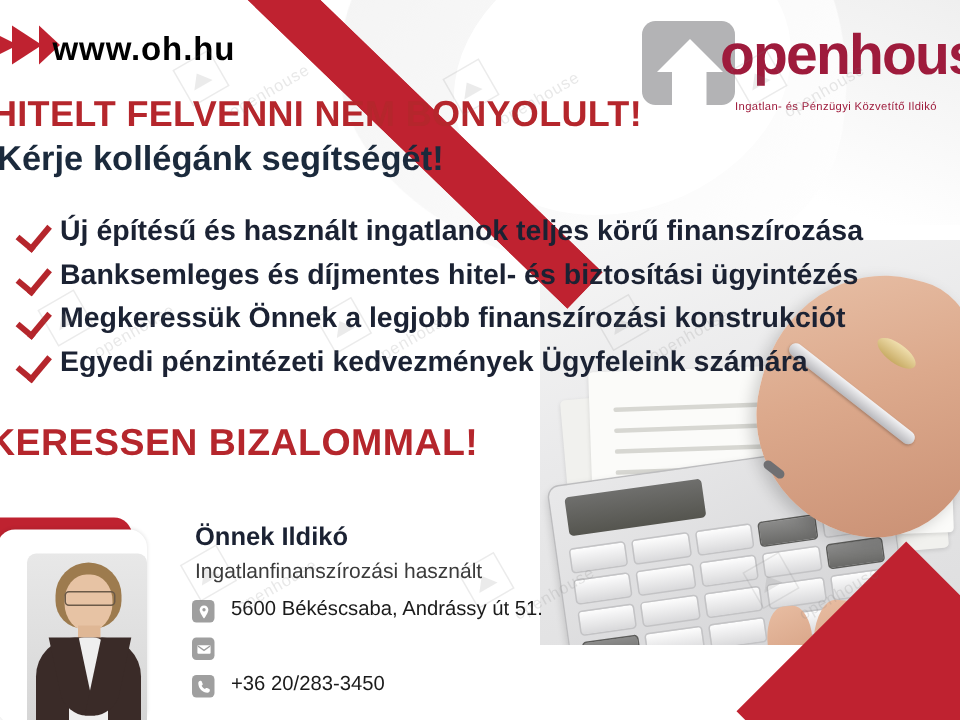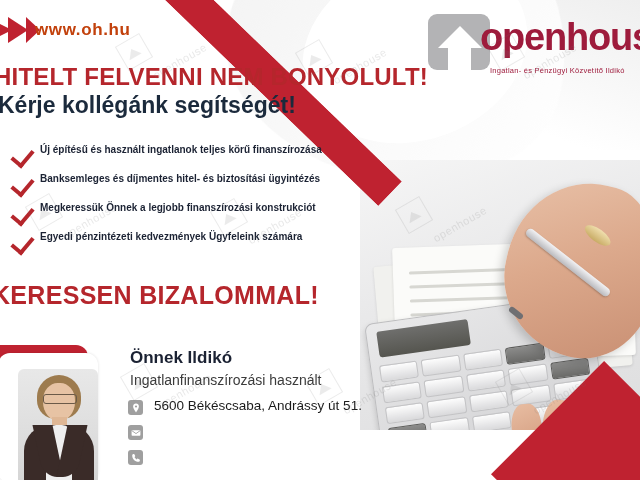--- a/index.html
+++ b/index.html
@@ -108,21 +108,21 @@
   .arrow-icon{
     position:absolute;left:-14px;top:17px;width:58px;height:26px;
   }
   .chev{position:absolute;top:0;width:0;height:0;
         border-top:13px solid transparent;border-bottom:13px solid transparent;}
   .chev.a{left:0;border-left:26px solid #bf2230;}
   .chev.b{left:22px;border-left:20px solid #bf2230;}
   .chev.c{left:40px;border-left:14px solid #bf2230;}
   .site-url{
     position:absolute;left:35px;top:20px;
-    font-size:17px;font-weight:bold;color:#c2410c;letter-spacing:.6px;
+    font-size:22px;font-weight:bold;color:#000000;letter-spacing:.6px;
   }
 
   
   .logo{position:absolute;left:428px;top:8px;width:230px;height:72px;}
   .logo-mark{
     position:absolute;left:0;top:6px;width:62px;height:56px;
     background:#b3b3b5;border-radius:9px;
   }
   .logo-house{
     position:absolute;left:10px;top:12px;width:0;height:0;
@@ -155,21 +155,21 @@
   
   .bullets{position:absolute;left:8px;top:144px;width:470px;}
   .bullet{position:relative;height:28px;margin-bottom:1px;}
   .check{
     position:absolute;left:4px;top:5px;width:17px;height:10px;
     border-left:4px solid #b5262c;border-bottom:4px solid #b5262c;
     transform:rotate(-50deg);
   }
   .bullet-text{
     position:absolute;left:32px;top:0px;
-    font-size:10px;font-weight:bold;color:#1b2233;white-space:nowrap;
+    font-size:19px;font-weight:bold;color:#1b2233;white-space:nowrap;
   }
 
   
   .cta{
     position:absolute;left:-8px;top:281px;
     font-size:25px;font-weight:bold;color:#b5262c;letter-spacing:.3px;white-space:nowrap;
   }
 
   
   .agent-photo-frame{
@@ -391,20 +391,21 @@
             <path d="M0.9 2.7 L5 5.6 L9.1 2.7" stroke="#9f9f9f" stroke-width="0.9" fill="none"></path>
           </svg>
       </div>
     </div>
     <div class="contact-row">
       <div class="c-icon">
         <svg width="10" height="10" viewBox="0 0 10 10">
             <path d="M2.6 0.9c0.5 0 0.8 0.2 1 0.7l0.5 1.2c0.2 0.4 0.1 0.7-0.2 0.9l-0.5 0.4c0.5 1 1.3 1.8 2.3 2.3l0.4-0.5c0.2-0.3 0.5-0.4 0.9-0.2l1.2 0.5c0.5 0.2 0.7 0.5 0.7 1 0 0.9-0.7 1.6-1.6 1.6C4.1 8.8 1.2 5.9 1.2 2.5c0-0.9 0.6-1.6 1.4-1.6z" fill="#ffffff"></path>
           </svg>
       </div>
+      <div class="c-text">+36 20/283-3450</div>
     </div>
   </div>
 
   <div class="wm" style="left:150px;top:55px;">openhouse</div>
   <div class="wm-box" style="left:120px;top:38px;"></div>
   <div class="wm" style="left:330px;top:60px;">openhouse</div>
   <div class="wm-box" style="left:300px;top:44px;"></div>
   <div class="wm" style="left:520px;top:55px;">openhouse</div>
   <div class="wm-box" style="left:492px;top:38px;"></div>
   <div class="wm" style="left:60px;top:215px;">openhouse</div>

